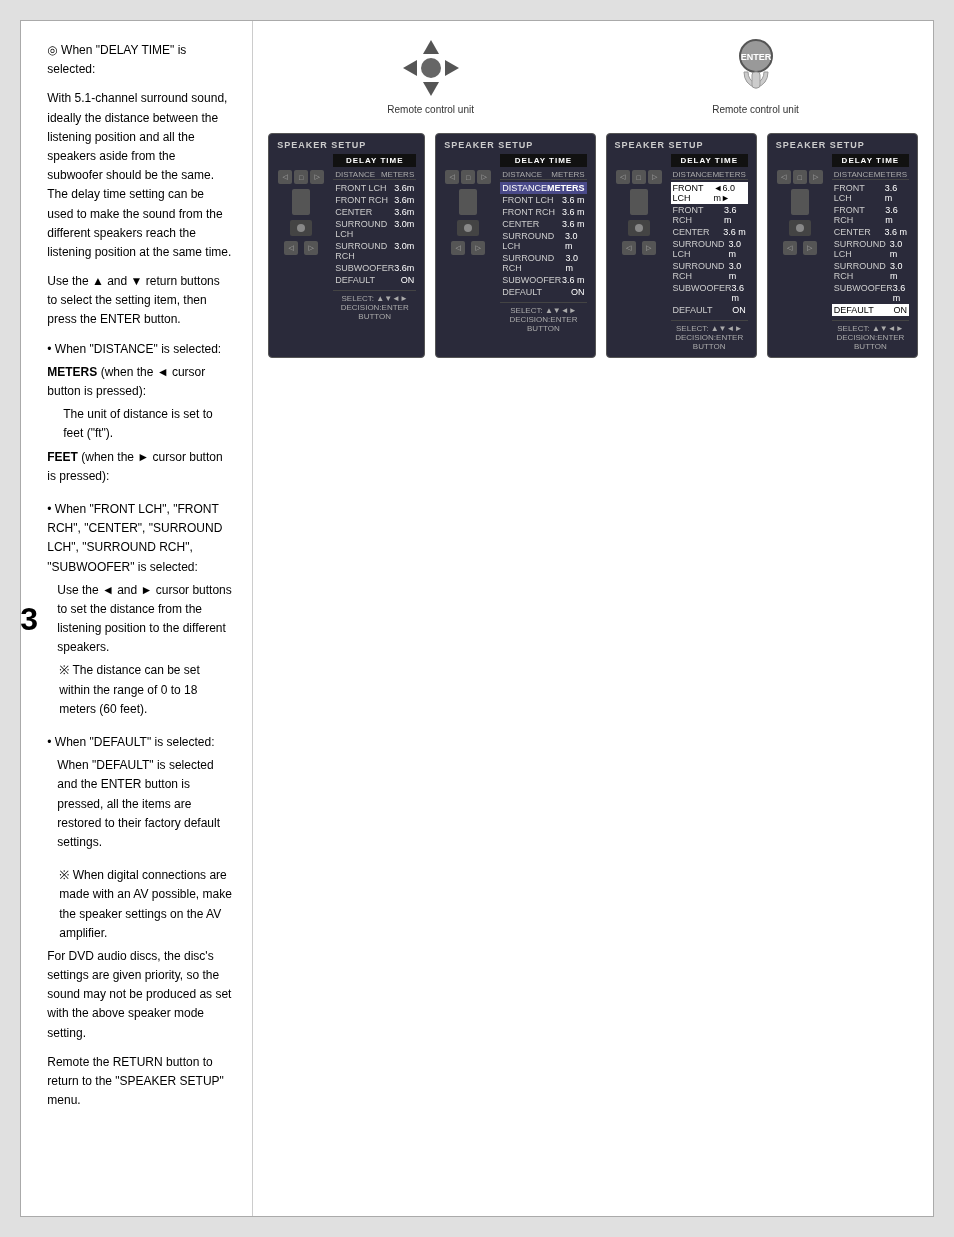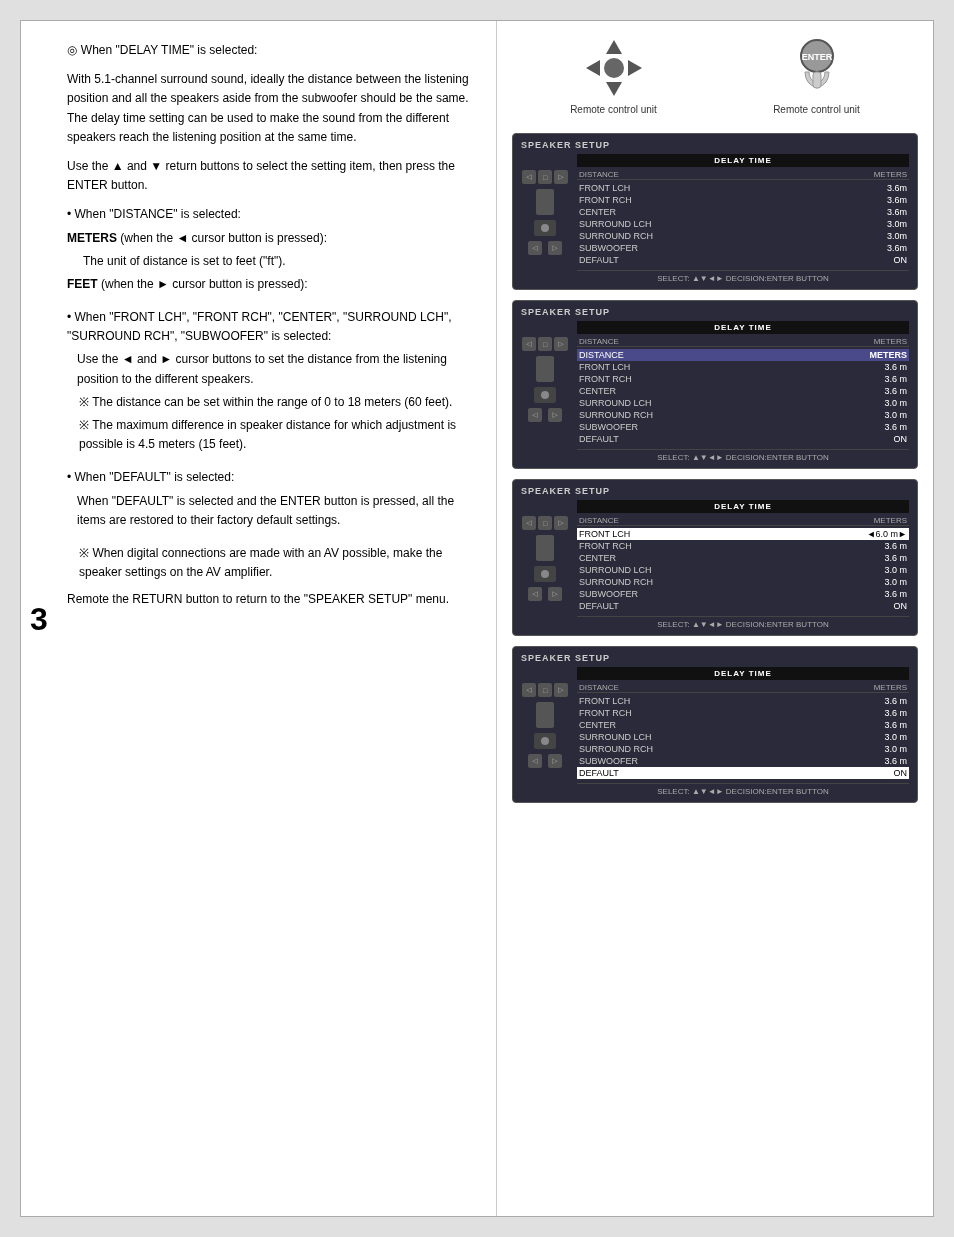--- a/index.html
+++ b/index.html
@@ -101,29 +101,29 @@
       <p class="bullet-text" style="padding-left:16px;">The unit of distance is set to feet ("ft").</p>
       <p class="bullet-text">
         <span class="bold-word">FEET</span> (when the ► cursor button is pressed):
       </p>
     </div>
 
     <div class="bullet-section">
       <p class="bullet-text">• When  "FRONT LCH", "FRONT RCH", "CENTER", "SURROUND LCH", "SURROUND RCH", "SUBWOOFER" is selected:</p>
       <p class="bullet-text" style="padding-left:10px;">Use the ◄ and ► cursor buttons to set the distance from the listening position to the different speakers.</p>
       <p class="note-item">The distance can be set within the range of 0 to 18 meters (60 feet).</p>
-      <p class="note-item">The maximum difference in speaker distance for which adjustment is possible is 4.5 meters (15 feet).</p>
     </div>
 
     <div class="bullet-section">
       <p class="bullet-text">• When "DEFAULT" is selected:</p>
       <p class="bullet-text" style="padding-left:10px;">When "DEFAULT" is selected and the ENTER button is pressed, all the items are restored to their factory default settings.</p>
     </div>
 
     <p class="note-item">When digital connections are made with an AV possible, make the speaker settings on the AV amplifier.</p>
+    <p class="main-text" style="padding-left:0; margin-top:4px;">For DVD audio discs, the disc's settings are given priority, so the sound may not be produced as set with the above speaker mode setting.</p>
     <p class="main-text" style="margin-top:8px;">Remote the RETURN button to return to the "SPEAKER SETUP" menu.</p>
   </div>
 
   <div class="right-col">
 
     <div class="remote-row">
       <div class="remote-item">
 
         <svg width="64" height="64" viewBox="0 0 64 64">
 
@@ -146,21 +146,21 @@
           <circle cx="32" cy="20" r="16" fill="#999" stroke="#555" stroke-width="2"></circle>
           <text x="32" y="24" text-anchor="middle" font-size="9" fill="white" font-weight="bold">ENTER</text>
 
           <path d="M20,36 Q20,48 32,52 Q44,48 44,36 L40,36 Q40,44 32,48 Q24,44 24,36 Z" fill="#ccc" stroke="#999" stroke-width="1"></path>
           <rect x="28" y="36" width="8" height="16" rx="3" fill="#ccc" stroke="#999" stroke-width="1"></rect>
         </svg>
         <span class="remote-label">Remote control unit</span>
       </div>
     </div>
 
-    <div id="panels-container" style="display:flex; flex-direction:column; gap:10px;">
+    <div id="panels-container" style="display:flex; flex-direction:row; gap:10px;">
     <div style="background: rgb(42, 42, 58); border: 1px solid rgb(85, 85, 85); border-radius: 4px; padding: 6px 8px; color: white; font-size: 10px; width: 100%;">
           <div style="font-size: 9px; letter-spacing: 1px; color: rgb(204, 204, 204); margin-bottom: 4px; font-weight: bold;">SPEAKER  SETUP</div>
           <div style="display: flex; gap: 8px;">
             <div style="display: flex; flex-direction: column; gap: 3px; width: 48px; align-items: center; padding-top: 16px;">
               <div style="display: flex; gap: 2px;">
                 <div style="width: 14px; height: 14px; background: rgb(85, 85, 85); border-radius: 2px; display: flex; align-items: center; justify-content: center; font-size: 7px; color: rgb(170, 170, 170);">◁</div>
                 <div style="width: 14px; height: 14px; background: rgb(85, 85, 85); border-radius: 2px; display: flex; align-items: center; justify-content: center; font-size: 7px; color: rgb(170, 170, 170);">□</div>
                 <div style="width: 14px; height: 14px; background: rgb(85, 85, 85); border-radius: 2px; display: flex; align-items: center; justify-content: center; font-size: 7px; color: rgb(170, 170, 170);">▷</div>
               </div>
               <div style="width: 18px; height: 26px; background: rgb(85, 85, 85); border-radius: 2px; margin-top: 2px;"></div>

